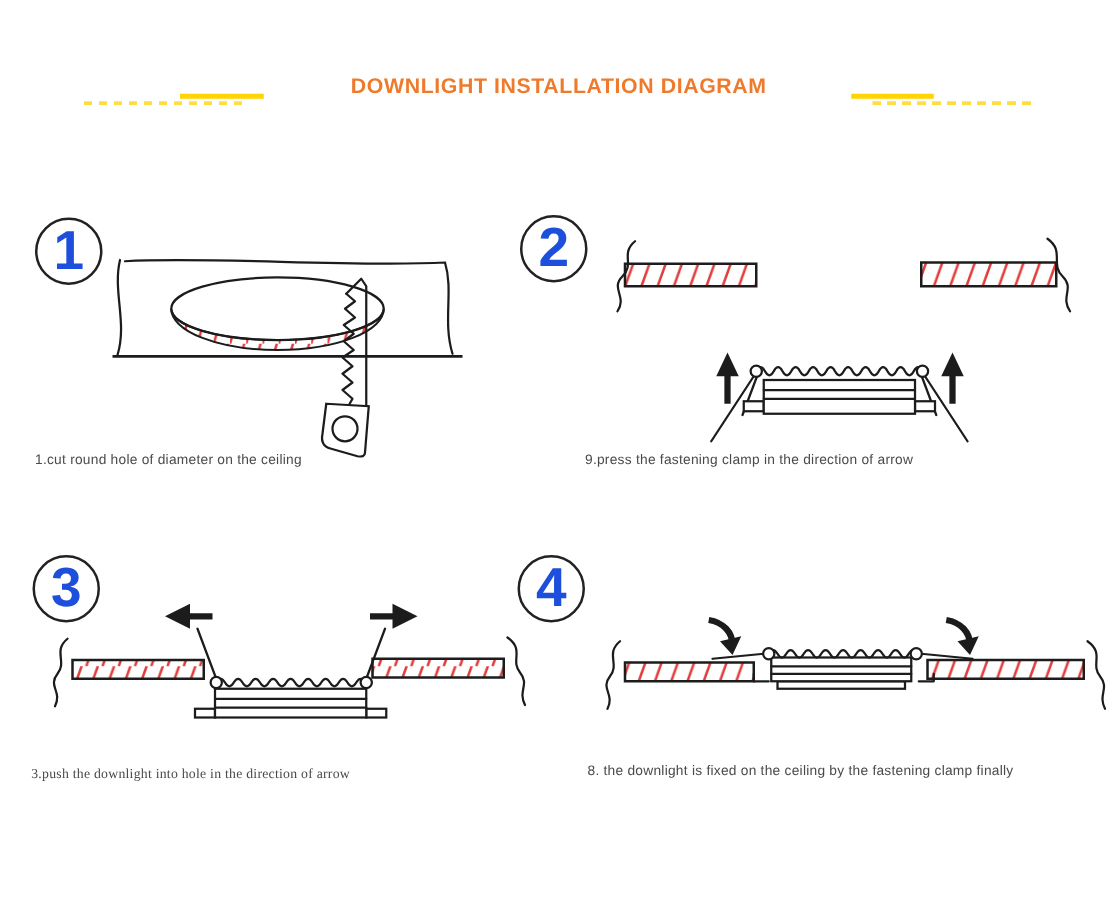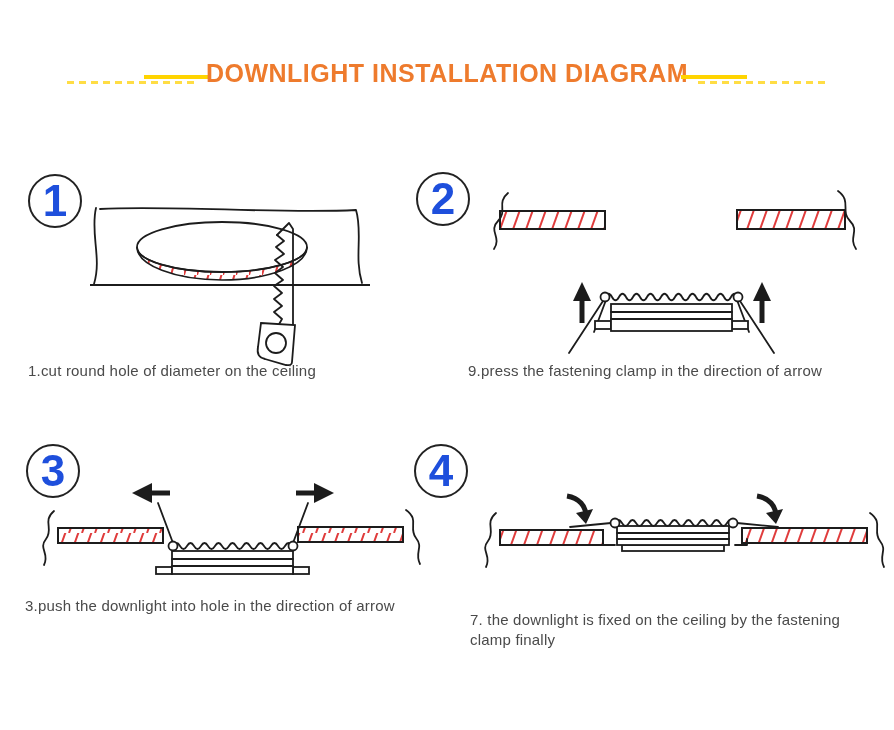--- a/index.html
+++ b/index.html
@@ -1,35 +1,35 @@
 <!DOCTYPE html>
 <html style="--background: #FFFFFF; --title_orange: #EE7B2D; --decor_yellow_solid: #FFD400; --decor_yellow_dash: #FFDD44; --step_number_blue: #1E4FDC; --diagram_line: #1C1C1C; --hatch_red: #E03C3C; --caption_gray: #4A4A4A;"><head>
 <meta charset="utf-8">
 <style>
   html,body{margin:0;padding:0;background:#fff;}
   .page{position:relative;width:894px;height:730px;overflow:hidden;
         background:var(--background,#fff);
         font-family:"Liberation Sans","DejaVu Sans",sans-serif;}
   
   .title{position:absolute;left:0;right:0;top:59px;margin:0;text-align:center;
-         font-size:25px;font-weight:bold;letter-spacing:.5px;
+         font-size:17px;font-weight:bold;letter-spacing:.5px;
          color:var(--title_orange,#EE7B2D);}
   .deco{position:absolute;display:block;}
   .deco.dash{height:3px;
     background:repeating-linear-gradient(90deg,var(--decor_yellow_dash,#FFDD44) 0 7px,transparent 7px 12px);}
   .deco.solid{height:4px;background:var(--decor_yellow_solid,#FFD400);}
   .left-dash{left:67px;top:81px;width:128px;}
   .left-solid{left:144px;top:75px;width:67px;}
   .right-solid{left:681px;top:75px;width:66px;}
   .right-dash{left:698px;top:81px;width:130px;}
   
   .badge{position:absolute;width:54px;height:54px;border:2px solid #222;border-radius:50%;
          display:flex;align-items:center;justify-content:center;background:#fff;box-sizing:border-box;}
   .badge span{color:var(--step_number_blue,#1E4FDC);font-size:44px;font-weight:bold;line-height:1;}
-  .caption{position:absolute;margin:0;font-size:15px;line-height:1.3;letter-spacing:.2px;
+  .caption{position:absolute;margin:0;font-size:11px;line-height:1.3;letter-spacing:.2px;
            color:var(--caption_gray,#4A4A4A);}
   .diagram{position:absolute;}
   
   .ln{fill:none;stroke:var(--diagram_line,#1C1C1C);stroke-width:1.8;stroke-linecap:round;stroke-linejoin:round;}
   .ln2{fill:none;stroke:var(--diagram_line,#1C1C1C);stroke-width:2.2;}
   .fw{fill:#fff;stroke:var(--diagram_line,#1C1C1C);stroke-width:1.8;}
   .hl{stroke:var(--hatch_red,#E03C3C);stroke-width:2;}
   .band{stroke:var(--diagram_line,#1C1C1C);stroke-width:2;}
   .rim{stroke:var(--diagram_line,#1C1C1C);stroke-width:1.6;}
   .shaft{stroke:var(--diagram_line,#1C1C1C);stroke-width:5;fill:none;}
@@ -148,21 +148,21 @@
         <path class="ln" d="M145,88 L130,48 M265,88 L280,48"></path>
         <rect x="128" y="112" width="16" height="7" class="fw"></rect>
         <rect x="265" y="112" width="16" height="7" class="fw"></rect>
         <rect x="144" y="96" width="121" height="23" class="fw"></rect>
         <path class="ln" d="M144,104 H265 M144,111 H265"></path>
         <path class="ln" d="M145,91 q3.5,-6 7,0 t7,0 t7,0 t7,0 t7,0 t7,0 t7,0 t7,0 t7,0 t7,0 t7,0 t7,0 t7,0 t7,0 t7,0 t7,0 t7,0"></path>
         <circle cx="145" cy="91" r="4.5" class="fw"></circle>
         <circle cx="265" cy="91" r="4.5" class="fw"></circle>
       </g>
     </svg>
-    <p class="caption" style="left:25px;top:596px;width:420px;">3.push the downlight into hole in the direction of arrow</p>
+    <p class="caption" style="left:25px;top:612px;width:420px;font-family:Liberation Serif, serif;">3.push the downlight into hole in the direction of arrow</p>
   </section>
 
   <section>
     <div class="badge" style="left:414px;top:444px;">
       <span>4</span>
     </div>
     <svg class="diagram" style="left:470px;top:493px;" width="424" height="122" viewBox="0 0 424 122">
       <defs>
         <pattern id="h4" width="13" height="26" patternUnits="userSpaceOnUse">
           <line x1="12" y1="-2" x2="2" y2="26" class="hl"></line>
@@ -189,16 +189,16 @@
       <g>
         <path class="ln" d="M141,30 L100,34 M267,30 L308,34"></path>
         <rect x="152" y="52" width="102" height="6" class="fw"></rect>
         <rect x="147" y="33" width="112" height="19" class="fw"></rect>
         <path class="ln" d="M147,40 H259 M147,46 H259"></path>
         <path class="ln" d="M145,30 q3.5,-6 7,0 t7,0 t7,0 t7,0 t7,0 t7,0 t7,0 t7,0 t7,0 t7,0 t7,0 t7,0 t7,0 t7,0 t7,0 t7,0 t7,0"></path>
         <circle cx="145" cy="30" r="4.5" class="fw"></circle>
         <circle cx="263" cy="30" r="4.5" class="fw"></circle>
       </g>
     </svg>
-    <p class="caption" style="left:470px;top:610px;width:408px;">7. the downlight is fixed on the ceiling by the fastening clamp finally</p>
+    <p class="caption" style="left:470px;top:610px;width:408px;">8. the downlight is fixed on the ceiling by the fastening clamp finally</p>
   </section>
 
 </div>
 
 </body></html>

